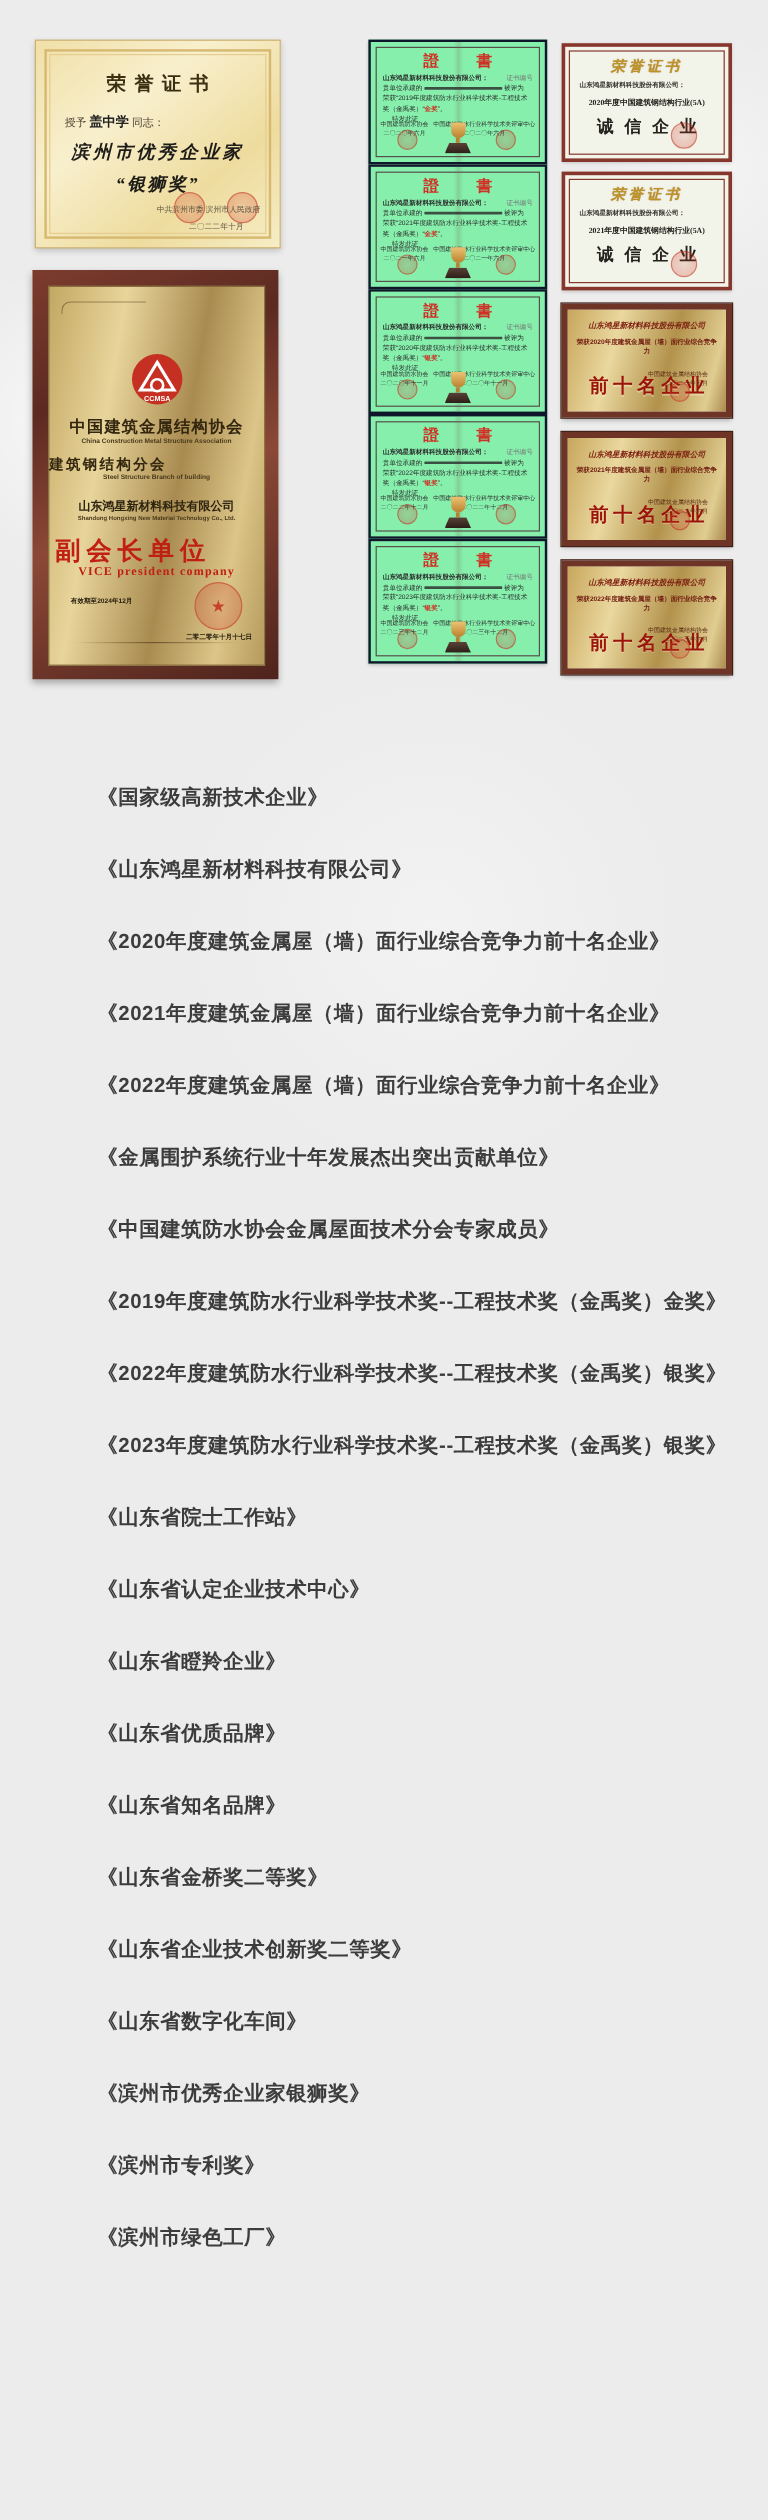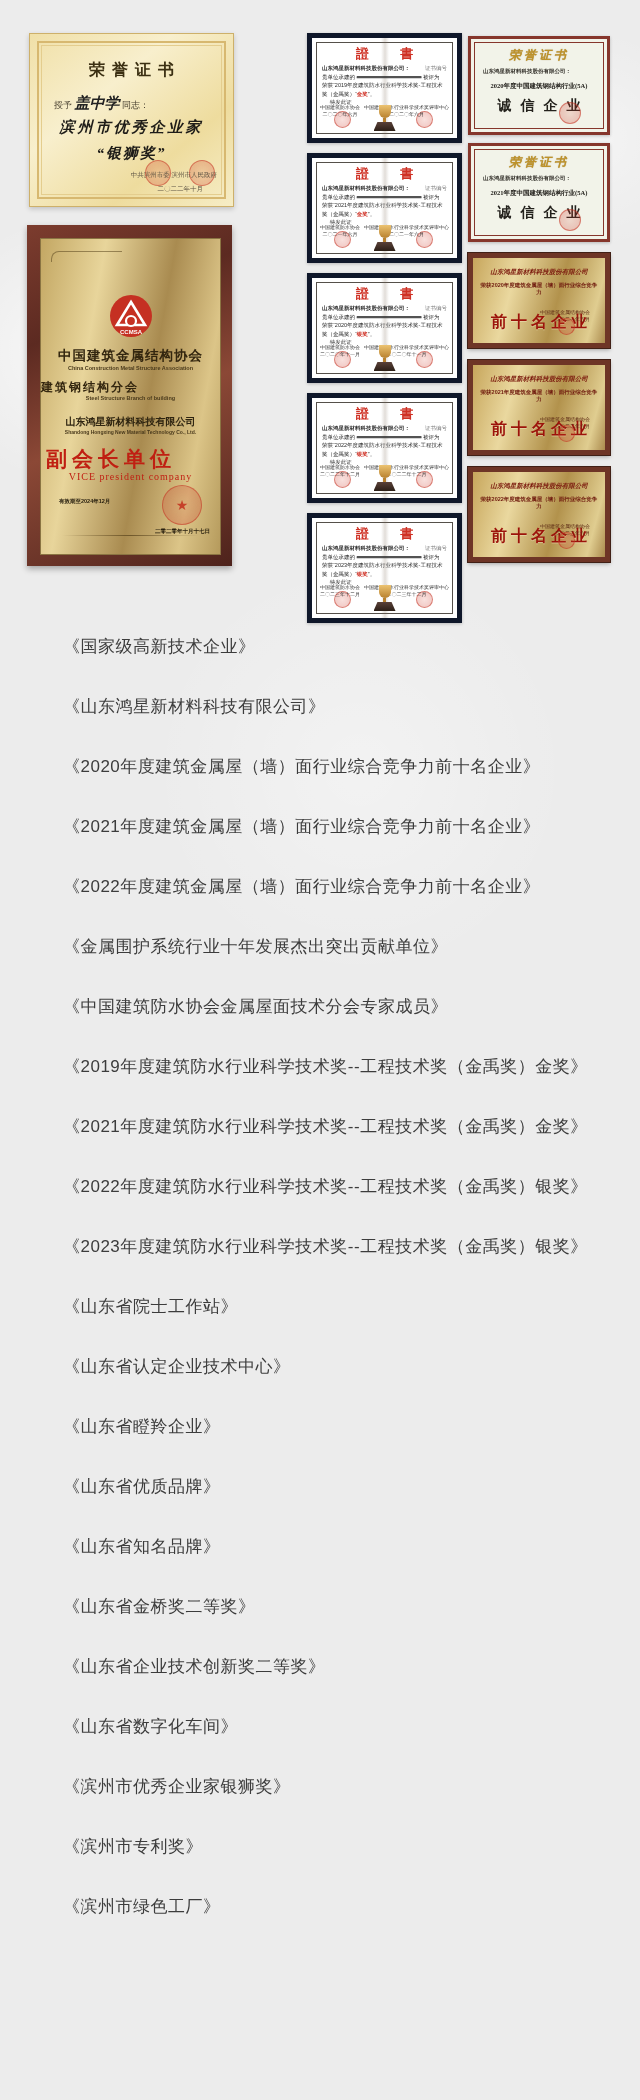--- a/index.html
+++ b/index.html
@@ -17,21 +17,21 @@
 
   
   .gold-cert{position:absolute;left:29px;top:33px;width:203px;height:172px;
     background:linear-gradient(140deg,#f0e0a8,#f8efcd 35%,#eedc9e 70%,#f6edc6);
     border:1px solid #cdb06a;box-shadow:0 2px 5px rgba(0,0,0,.18);}
   .gold-cert::before{content:"";position:absolute;inset:7px;border:2px solid #d7b870;}
   .gold-cert::after{content:"";position:absolute;inset:11px;border:1px solid #e4cd8e;}
   .gc-title{position:absolute;top:26px;left:0;right:0;text-align:center;
     font-family:"Liberation Serif",serif;font-weight:bold;font-size:16px;letter-spacing:7px;text-indent:7px;color:#3b2f12;}
   .gc-awardee{position:absolute;top:60px;left:24px;font-size:9px;color:#4a4232;}
-  .gc-awardee .name{font-family:"Liberation Serif",serif;font-style:italic;font-weight:bold;font-size:15px;color:#222;}
+  .gc-awardee .name{font-family:"Liberation Serif",serif;font-weight:bold;font-size:11px;color:#222;}
   .gc-line1{position:absolute;top:84px;left:0;right:0;text-align:center;font-family:"Liberation Serif",serif;
     font-style:italic;font-weight:bold;font-size:15px;letter-spacing:3px;color:#1e1c18;}
   .gc-line2{position:absolute;top:110px;left:0;right:0;text-align:center;font-family:"Liberation Serif",serif;
     font-style:italic;font-weight:bold;font-size:15px;letter-spacing:2px;color:#1e1c18;}
   .gc-issuer{position:absolute;top:136px;right:16px;width:150px;text-align:right;}
   .gc-issuer .s65,.gc-date .s65{color:#5c5242;}
   .gc-date{position:absolute;top:150px;right:30px;width:120px;text-align:right;}
   .seal{position:absolute;border-radius:50%;border:1px solid rgba(196,48,32,.5);
     background:radial-gradient(circle,rgba(215,70,50,.16),rgba(205,55,40,.3));}
   .gc-seal1{width:24px;height:24px;right:62px;top:126px;}
@@ -48,34 +48,34 @@
     border-top:1px solid rgba(90,70,30,.55);border-left:1px solid rgba(90,70,30,.55);border-top-left-radius:8px;}
   .ccmsa{position:absolute;top:55px;left:50%;transform:translateX(-50%);}
   .p-org{position:absolute;top:108px;left:0;right:0;text-align:center;font-weight:bold;font-size:13.5px;color:#33260f;letter-spacing:1px;}
   .p-org-en{position:absolute;top:126px;left:6px;right:6px;text-align:center;font-weight:bold;color:#4a3a1c;}
   .p-branch{position:absolute;top:140px;left:0;right:0;font-weight:bold;font-size:12px;color:#33260f;letter-spacing:2px;}
   .p-branch-en{position:absolute;top:156px;left:6px;right:6px;text-align:center;font-weight:bold;color:#4a3a1c;}
   .p-company{position:absolute;top:176px;left:0;right:0;text-align:center;font-weight:bold;font-size:10px;color:#2e2410;}
   .p-company-en{position:absolute;top:190px;left:6px;right:6px;text-align:center;font-weight:bold;color:#4a3a1c;}
   .p-title{position:absolute;top:206px;left:0;right:0;text-align:left;font-weight:bold;font-size:21px;
     letter-spacing:5px;text-indent:5px;color:#c01f12;font-family:"Liberation Serif",serif;}
-  .p-title-en{position:absolute;top:232px;left:0;right:0;text-align:center;font-weight:normal;font-size:10px;
+  .p-title-en{position:absolute;top:232px;left:0;right:0;text-align:center;font-weight:bold;font-size:10px;
     color:#c01f12;font-family:"Liberation Serif",serif;letter-spacing:1px;}
   .p-valid{position:absolute;top:258px;left:18px;width:120px;}
   .p-valid .s55{color:#241c0c;font-weight:bold;}
   .p-seal{width:38px;height:38px;right:18px;top:246px;display:flex;align-items:center;justify-content:center;
     color:rgba(192,31,18,.75);font-size:14px;}
   .p-date{position:absolute;top:288px;right:10px;width:130px;text-align:right;}
   .p-date .s55{color:#241c0c;font-weight:bold;text-align:right;}
   .p-line{position:absolute;bottom:18px;left:12%;width:76%;height:1px;background:linear-gradient(to right,transparent,rgba(70,50,15,.6),transparent);}
 
   
   .mid-col{position:absolute;left:307px;top:33px;width:145px;}
-  .book-cert{position:relative;width:145px;height:100px;margin-bottom:10px;background:#ffffff;
-    border:5px solid #0f172a;box-shadow:0 1px 3px rgba(0,0,0,.22);}
+  .book-cert{position:relative;width:145px;height:100px;background:#86efac;
+    border:2px solid #0f172a;box-shadow:0 1px 3px rgba(0,0,0,.22);}
   .book-cert::before{content:"";position:absolute;inset:4px;border:1px solid #55504a;}
   .fold{position:absolute;left:calc(50% - 4px);top:0;bottom:0;width:8px;
     background:linear-gradient(to right,rgba(0,0,0,0),rgba(120,100,80,.22),rgba(0,0,0,0));}
   .bc-title{position:absolute;top:7px;left:0;right:0;text-align:center;color:#cf3125;font-weight:bold;
     font-size:13px;letter-spacing:14px;text-indent:14px;font-family:"Liberation Serif",serif;}
   .bc-body{position:absolute;left:10px;right:10px;top:26px;color:#2c2c2c;}
   .bc-body .s55{line-height:1.55;}
   .bc-l1{font-weight:bold;display:flex;justify-content:space-between;}
   .certno{font-weight:normal;color:#777;}
   .blurbar{display:inline-block;width:52%;height:4px;background:rgba(40,40,40,.8);border-radius:1px;vertical-align:1px;}
@@ -117,21 +117,21 @@
   .gp-company .s65{font-style:italic;font-weight:bold;text-align:center;color:#7d1d10;}
   .gp-line{margin:0 5px;}
   .gp-line .s55{font-weight:bold;text-align:center;color:#6f1a0e;}
   .gp-big{margin-top:3px;text-align:center;font-weight:bold;font-size:16px;letter-spacing:4px;text-indent:4px;
     color:#9c130a;font-family:"Liberation Serif",serif;text-shadow:0 1px 0 rgba(255,250,220,.35);}
   .gp-org{position:absolute;left:8px;right:8px;bottom:5px;}
   .gp-org .s50{text-align:right;color:#5c2a14;line-height:1.5;padding-right:14px;box-sizing:border-box;}
   .gp-seal{width:15px;height:15px;right:30px;bottom:8px;}
 
   
-  .honors{position:absolute;left:63px;top:616px;margin:0;padding:0;list-style:none;}
+  .honors{position:absolute;left:63px;top:616px;margin:18px;padding:0;list-style:none;font-weight:bold;}
   .honor-item{height:60px;display:flex;align-items:center;font-size:17px;color:#3c3c3c;letter-spacing:.5px;white-space:nowrap;}
 </style>
 </head>
 <body>
 
 <div class="page">
   <div class="wm wm1"></div>
   <div class="wm wm2"></div>
   <div class="wm wm3"></div>
 
@@ -509,21 +509,20 @@
       <li class="honor-item">《2022年度建筑金属屋（墙）面行业综合竞争力前十名企业》</li>
 
       <li class="honor-item">《金属围护系统行业十年发展杰出突出贡献单位》</li>
 
 
       <li class="honor-item">《中国建筑防水协会金属屋面技术分会专家成员》</li>
 
       <li class="honor-item">《2019年度建筑防水行业科学技术奖--工程技术奖（金禹奖）金奖》</li>
 
 
-      <li class="honor-item">《2021年度建筑防水行业科学技术奖--工程技术奖（金禹奖）金奖》</li>
 
       <li class="honor-item">《2022年度建筑防水行业科学技术奖--工程技术奖（金禹奖）银奖》</li>
 
       <li class="honor-item">《2023年度建筑防水行业科学技术奖--工程技术奖（金禹奖）银奖》</li>
 
       <li class="honor-item">《山东省院士工作站》</li>
 
       <li class="honor-item">《山东省认定企业技术中心》</li>
 
       <li class="honor-item">《山东省瞪羚企业》</li>

